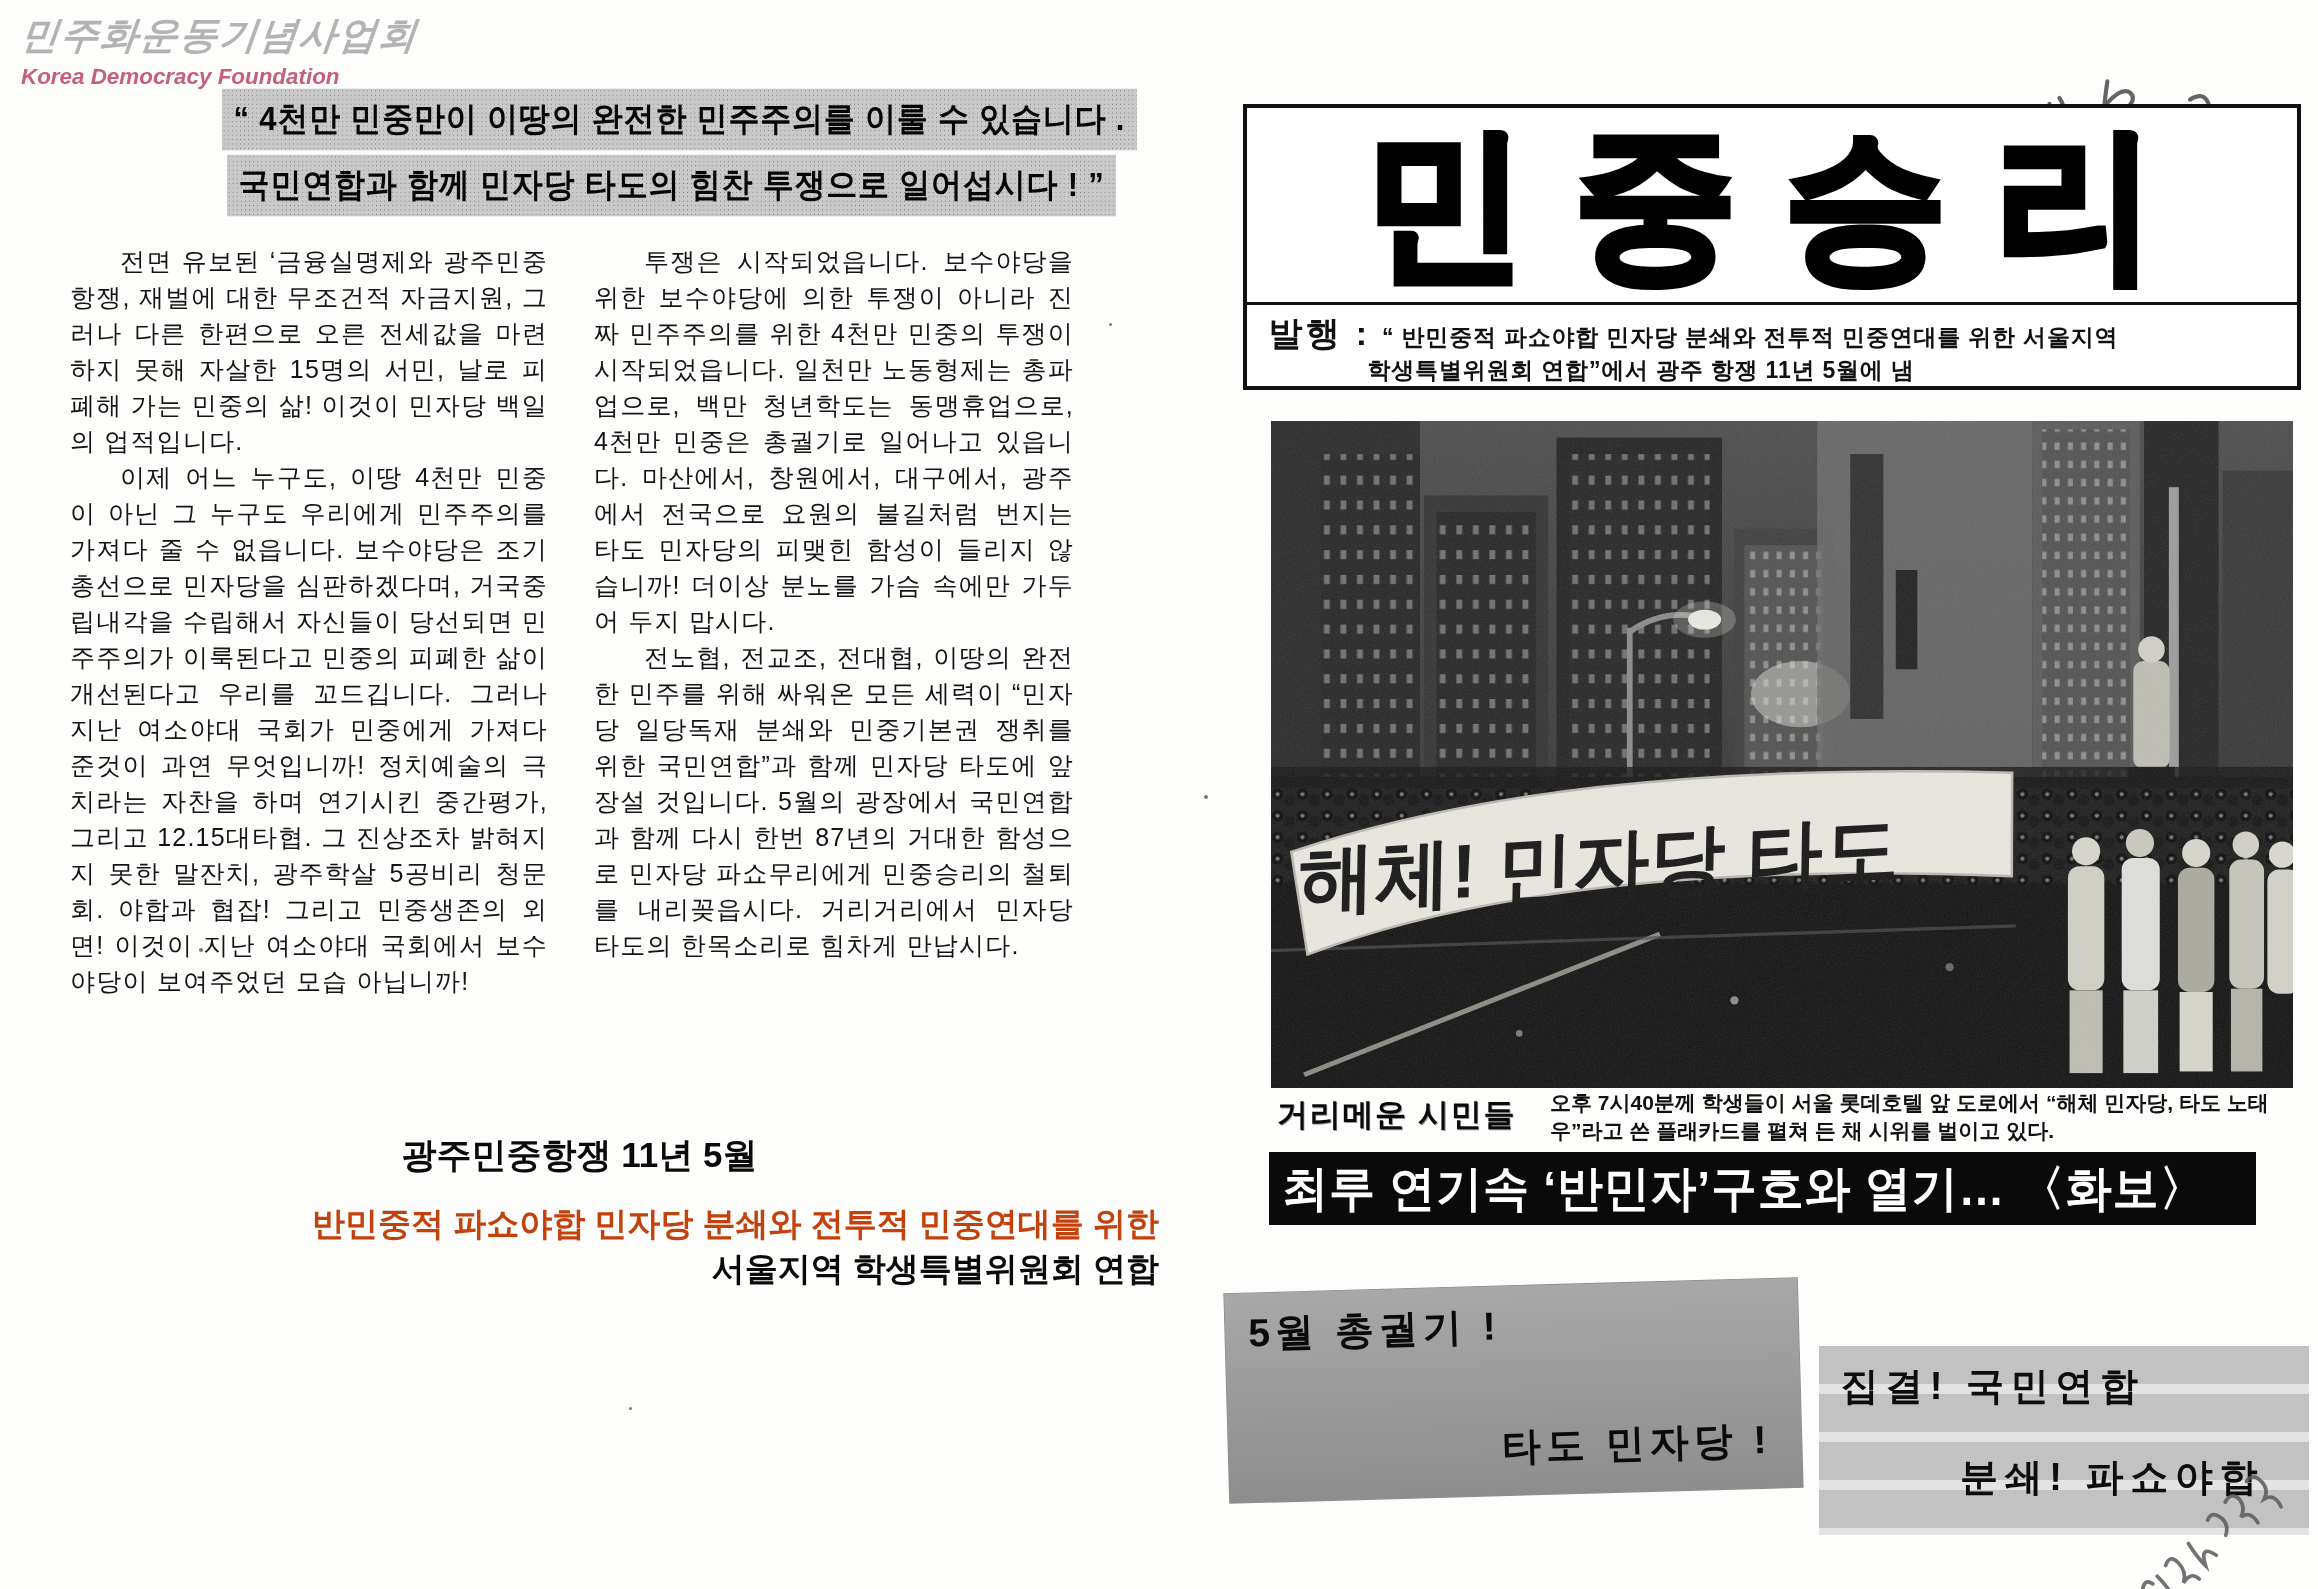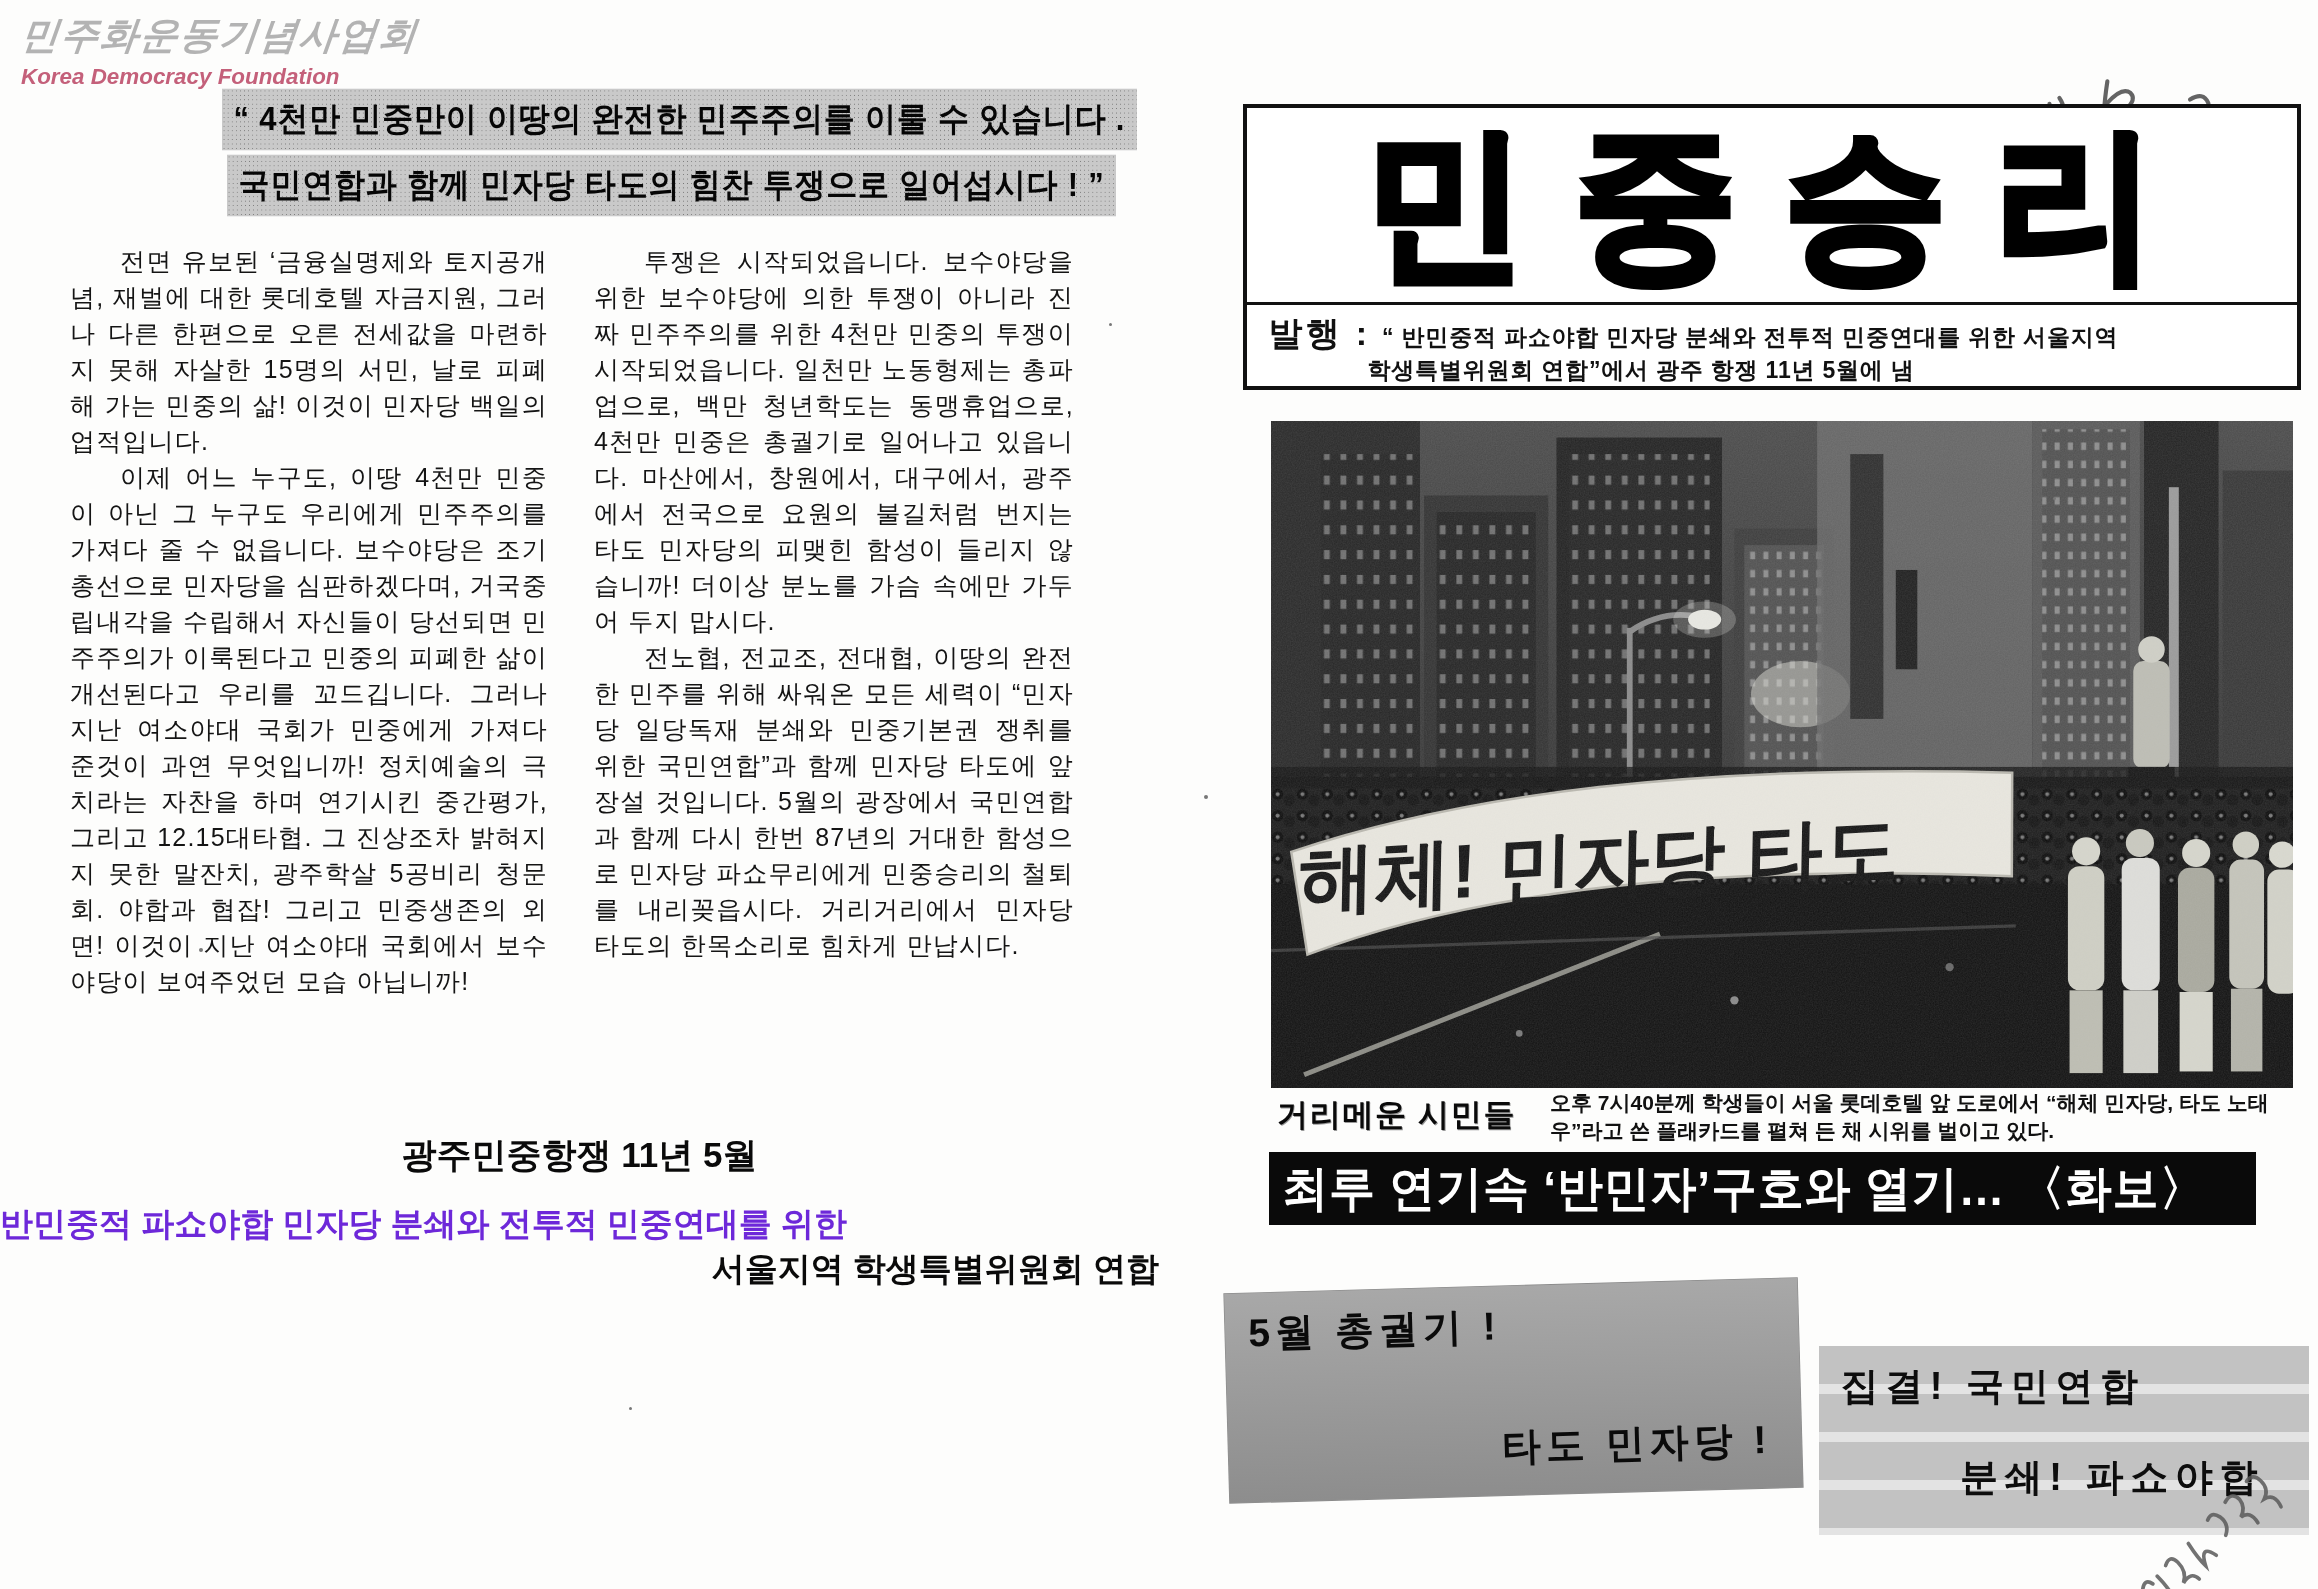--- a/index.html
+++ b/index.html
@@ -22,21 +22,21 @@
   
   .bodycol{position:absolute;top:243px;font-size:25px;line-height:36px;text-align:justify;letter-spacing:1.2px;color:#141414;}
   .bodycol p{margin:0;text-indent:2em;}
   #col1{left:70px;width:478px;}
   #col2{left:594px;width:480px;}
 
   
   .slogans{position:absolute;left:0;top:916px;width:1159px;text-align:center;}
   .slogan{font-size:38px;font-weight:900;letter-spacing:1.7px;color:#0a0a0a;height:52px;transform:scaleY(1.05);}
   .dateline{position:absolute;left:0;top:1132px;width:1159px;text-align:center;font-size:35px;font-weight:900;color:#0a0a0a;}
-  .issuer1{position:absolute;left:0;top:1202px;width:1159px;text-align:left;font-size:33px;font-weight:900;color:#6d28d9;}
+  .issuer1{position:absolute;left:0;top:1202px;width:1159px;text-align:right;font-size:33px;font-weight:900;color:#c2410c;}
   .issuer2{position:absolute;left:0;top:1247px;width:1159px;text-align:right;font-size:33px;font-weight:900;color:#0a0a0a;}
 
   
   .masthead{position:absolute;left:1243px;top:104px;width:1050px;height:278px;border:4.1px solid #111;background:#fff;}
   .masthead-title{height:194px;display:flex;align-items:center;justify-content:center;
     font-size:162px;font-weight:900;letter-spacing:48px;color:#000;
     -webkit-text-stroke:7.5px #000;transform:scaleY(1.02);padding-left:25px;}
   .masthead-pub{border-top:3.3px solid #111;padding:11.6px 21.5px 0 21.5px;font-size:23px;font-weight:700;line-height:33px;color:#111;letter-spacing:0.8px;}
   .pub-label{font-size:34px;font-weight:900;letter-spacing:3.3px;margin-right:11.6px;}
   .pub-line2{padding-left:99px;}
@@ -78,21 +78,21 @@
     <div class="logo-kr">민주화운동기념사업회</div>
     <div class="logo-en">Korea Democracy Foundation</div>
   </div>
 
   <div class="quote-banner">
     <span class="quote-strip">“ 4천만 민중만이 이땅의 완전한 민주주의를 이룰 수 있습니다 .</span><br>
     <span class="quote-strip second">국민연합과 함께 민자당 타도의 힘찬 투쟁으로 일어섭시다 ! ”</span>
   </div>
 
   <div class="bodycol" id="col1">
-    <p>전면 유보된 ‘금융실명제와 토지공개념, 재벌에 대한 롯데호텔 자금지원, 그러나 다른 한편으로 오른 전세값을 마련하지 못해 자살한 15명의 서민, 날로 피폐해 가는 민중의 삶! 이것이 민자당 백일의 업적입니다.</p>
+    <p>전면 유보된 ‘금융실명제와 광주민중항쟁, 재벌에 대한 무조건적 자금지원, 그러나 다른 한편으로 오른 전세값을 마련하지 못해 자살한 15명의 서민, 날로 피폐해 가는 민중의 삶! 이것이 민자당 백일의 업적입니다.</p>
     <p>이제 어느 누구도, 이땅 4천만 민중이 아닌 그 누구도 우리에게 민주주의를 가져다 줄 수 없읍니다. 보수야당은 조기총선으로 민자당을 심판하겠다며, 거국중립내각을 수립해서 자신들이 당선되면 민주주의가 이룩된다고 민중의 피폐한 삶이 개선된다고 우리를 꼬드깁니다. 그러나 지난 여소야대 국회가 민중에게 가져다 준것이 과연 무엇입니까! 정치예술의 극치라는 자찬을 하며 연기시킨 중간평가, 그리고 12.15대타협. 그 진상조차 밝혀지지 못한 말잔치, 광주학살 5공비리 청문회. 야합과 협잡! 그리고 민중생존의 외면! 이것이 지난 여소야대 국회에서 보수야당이 보여주었던 모습 아닙니까!</p>
   </div>
 
   <div class="bodycol" id="col2">
     <p>투쟁은 시작되었읍니다. 보수야당을 위한 보수야당에 의한 투쟁이 아니라 진짜 민주주의를 위한 4천만 민중의 투쟁이 시작되었읍니다. 일천만 노동형제는 총파업으로, 백만 청년학도는 동맹휴업으로, 4천만 민중은 총궐기로 일어나고 있읍니다. 마산에서, 창원에서, 대구에서, 광주에서 전국으로 요원의 불길처럼 번지는 타도 민자당의 피맺힌 함성이 들리지 않습니까! 더이상 분노를 가슴 속에만 가두어 두지 맙시다.</p>
     <p>전노협, 전교조, 전대협, 이땅의 완전한 민주를 위해 싸워온 모든 세력이 “민자당 일당독재 분쇄와 민중기본권 쟁취를 위한 국민연합”과 함께 민자당 타도에 앞장설 것입니다. 5월의 광장에서 국민연합과 함께 다시 한번 87년의 거대한 함성으로 민자당 파쇼무리에게 민중승리의 철퇴를 내리꽂읍시다. 거리거리에서 민자당 타도의 한목소리로 힘차게 만납시다.</p>
   </div>
 
 
   <div class="dateline">광주민중항쟁 11년 5월</div>

